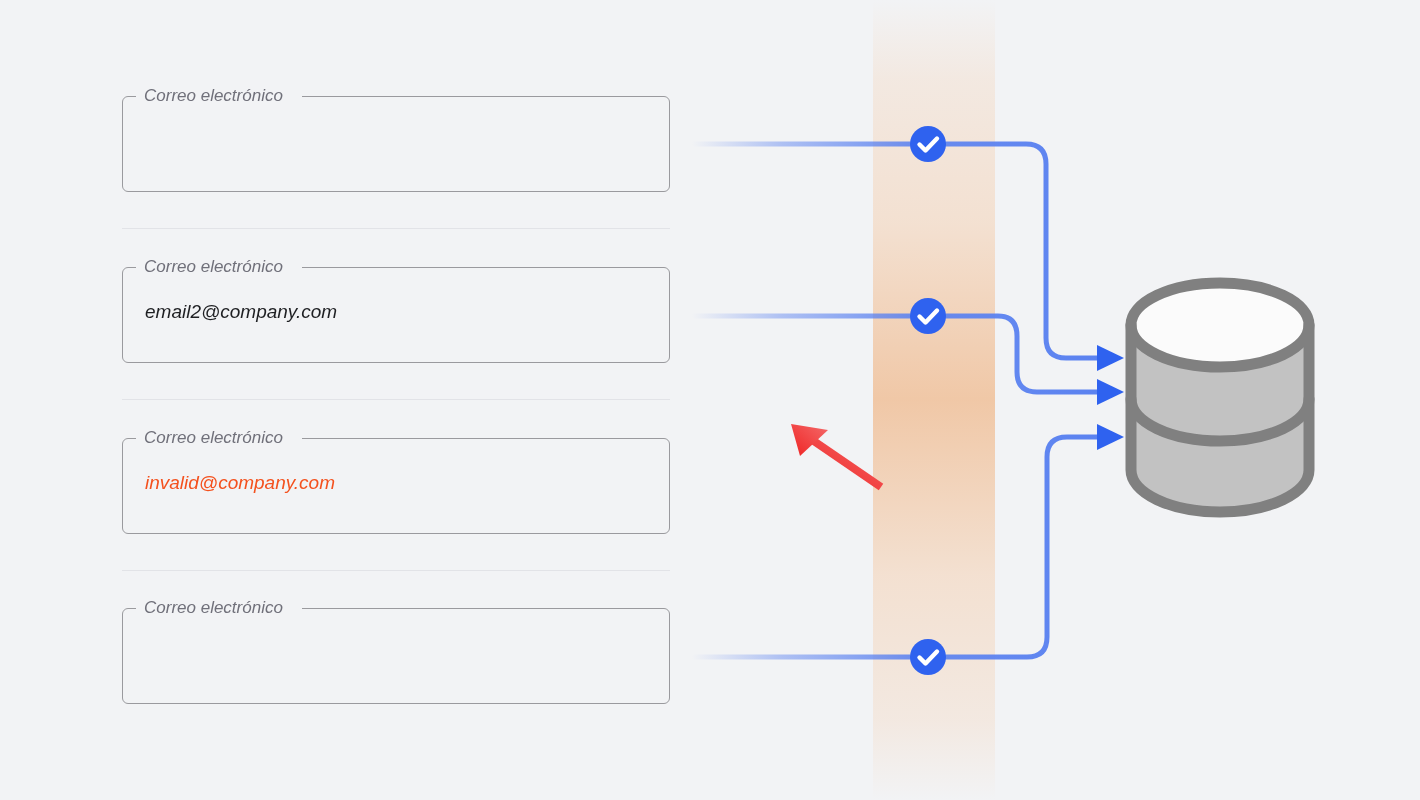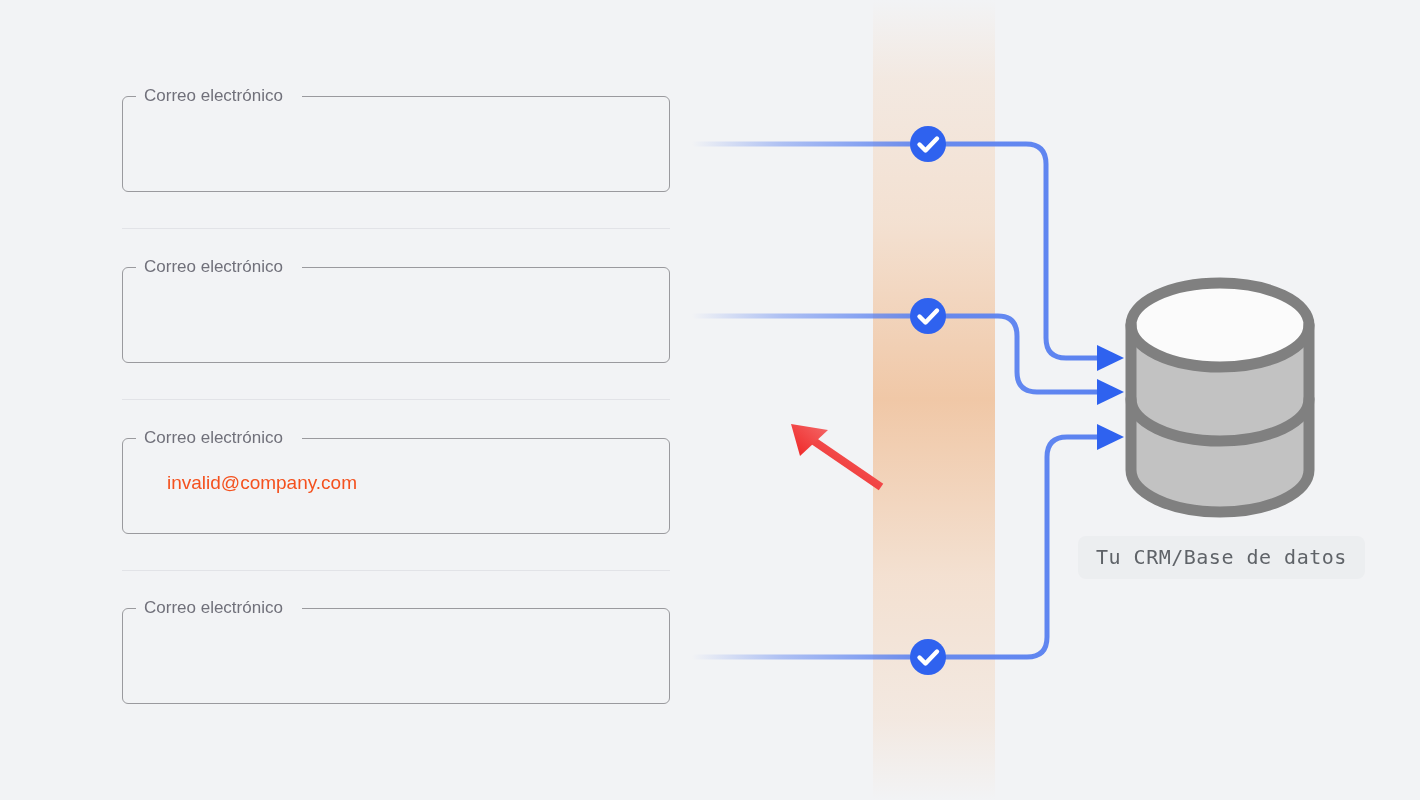--- a/index.html
+++ b/index.html
@@ -32,20 +32,21 @@
     pointer-events: none;
   }
 
   
   .field {
     position: absolute;
     left: 122px;
     width: 548px;
     height: 96px;
     box-sizing: border-box;
+    font-style: italic;
   }
   .field .outline {
     position: absolute;
     inset: 0;
     border: 1px solid #9a9a9e;
     border-radius: 6px;
     background: transparent;
   }
   
   .field .notch {
@@ -67,21 +68,21 @@
   }
   .field .value {
     position: absolute;
     left: 23px;
     top: 33px;
     font-size: 19px;
     line-height: 24px;
     color: #1f2023;
     white-space: nowrap;
   }
-  .field.invalid .value { color: #f4511e; margin-left: 22px; }
+  .field.invalid .value { color: #f4511e; }
 
   .divider {
     position: absolute;
     left: 122px;
     width: 548px;
     height: 1px;
     background: #e2e3e7;
   }
 
   
@@ -192,20 +193,21 @@
     <div class="field" style="top:96px;">
       <div class="outline"></div>
       <div class="notch" style="width:166px;"></div>
       <div class="label">Correo electrónico</div>
     </div>
 
     <div class="field" style="top:267px;">
       <div class="outline"></div>
       <div class="notch" style="width:166px;"></div>
       <div class="label">Correo electrónico</div>
+      <div class="value">email2@company.com</div>
     </div>
 
     <div class="field invalid" style="top:438px;">
       <div class="outline"></div>
       <div class="notch" style="width:166px;"></div>
       <div class="label">Correo electrónico</div>
       <div class="value">invalid@company.com</div>
     </div>
 
     <div class="field" style="top:608px;">
@@ -213,15 +215,14 @@
       <div class="notch" style="width:166px;"></div>
       <div class="label">Correo electrónico</div>
     </div>
 
   </div>
 
   <div class="divider" style="top:228px;"></div>
   <div class="divider" style="top:399px;"></div>
   <div class="divider" style="top:570px;"></div>
 
-  <div class="db-label">Tu CRM/Base de datos</div>
 
 </div>
 
 </body></html>

